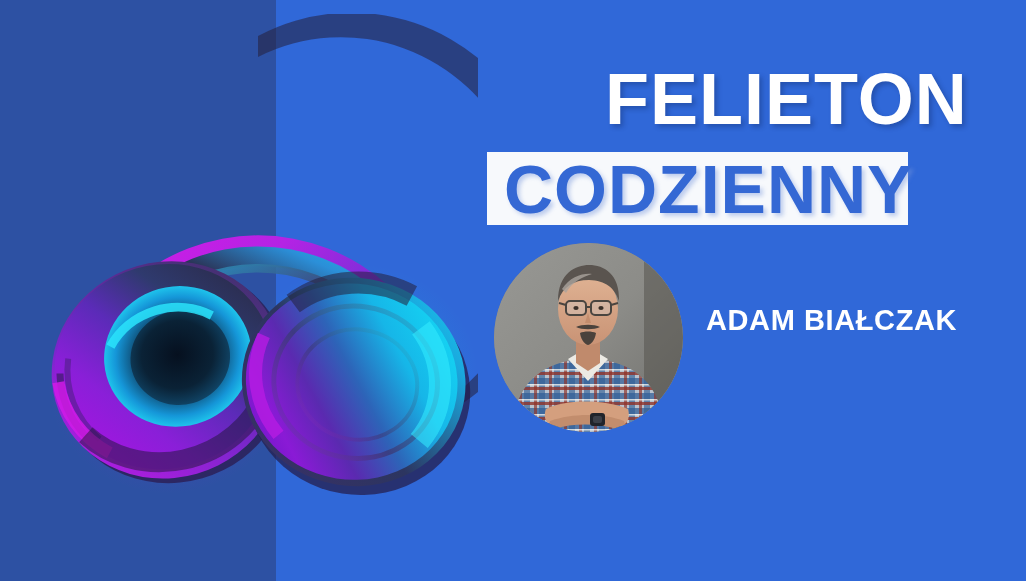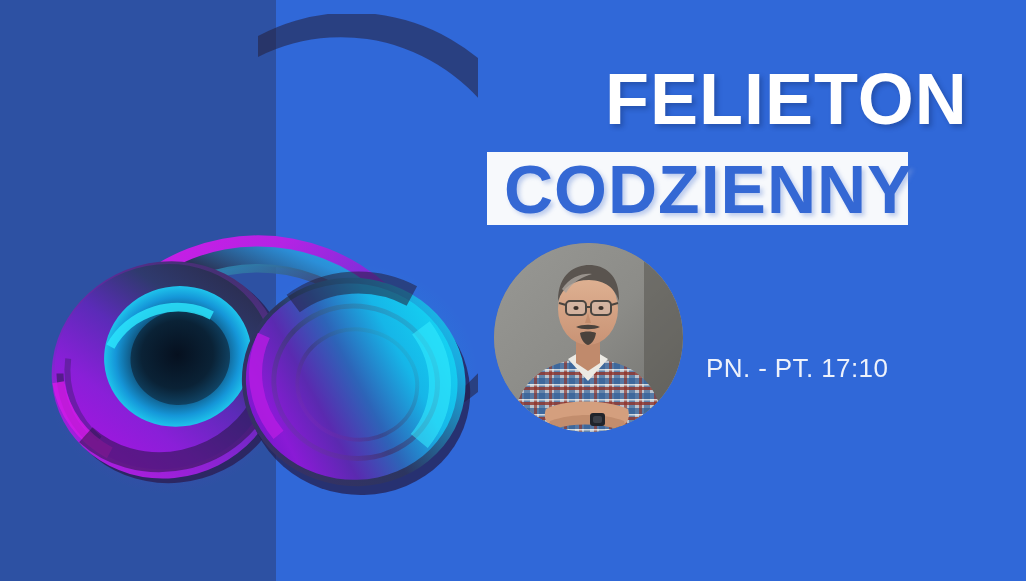--- a/index.html
+++ b/index.html
@@ -310,16 +310,16 @@
                  C 104 174 76 174 56 182 C 50 178 50 171 52 166 Z" fill="#d49f7e"></path>
         <path d="M 56 178 C 78 170 110 170 130 178 C 132 182 130 186 126 187
                  C 104 180 80 180 60 186 C 56 184 55 181 56 178 Z" fill="#c28d6d"></path>
 
         <rect x="96" y="170" width="15" height="13" rx="3" fill="#20242b"></rect>
         <rect x="99" y="173" width="9" height="7" rx="2" fill="#3b4049"></rect>
       </g>
     </svg>
   </div>
 
-
-  <div class="host-schedule">PN. - PT. 17:10</div>
+  <div class="host-name">ADAM BIAŁCZAK</div>
+
 
 </div>
 
 </body></html>

